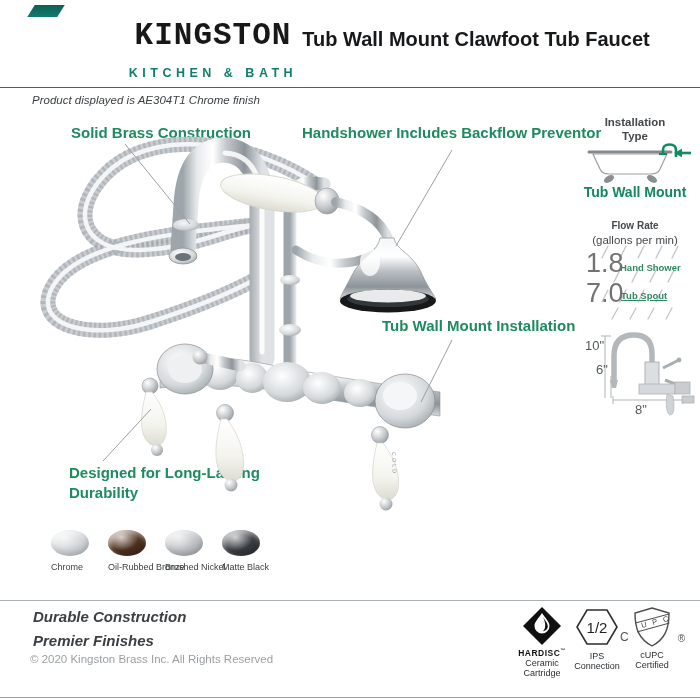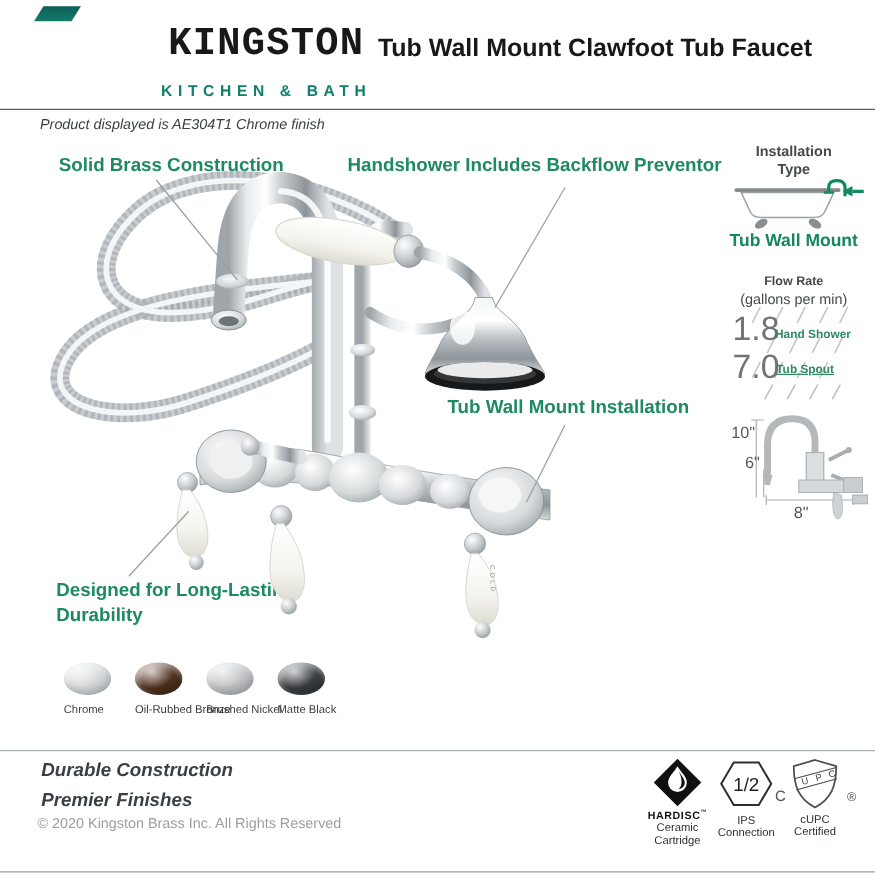--- a/index.html
+++ b/index.html
@@ -6,21 +6,21 @@
   body{width:700px;height:700px;background:#fff;font-family:"Liberation Sans",sans-serif;position:relative;overflow:hidden;}
   .abs{position:absolute;}
   
   .corner-mark{left:31px;top:5px;width:30px;height:12px;transform:skewX(-32deg);background:linear-gradient(180deg,#0d5f56 0%,#147a6b 100%);}
   .brand{left:88px;top:18px;width:250px;text-align:center;font-family:Liberation Mono, monospace;font-weight:bold;font-size:31px;letter-spacing:1px;color:#181818;transform:scaleY(1.02);}
   .tagline{left:88px;top:66px;width:250px;text-align:center;font-size:12.5px;font-weight:600;letter-spacing:4.5px;color:#0f7e6b;}
   .title{right:24px;top:27px;width:400px;text-align:center;font-size:20px;font-weight:bold;color:#17181a;line-height:25px;}
   .header-rule{left:0;top:87px;width:700px;height:0;border-top:1px solid #5b5e60;}
   .note{left:32px;top:94px;font-size:11.5px;font-style:italic;color:#3c4043;}
   
-  .callout{font-size:15px;font-weight:600;color:#1d8a60;}
+  .callout{font-size:15px;font-weight:600;color:#1d8a60;margin-left:24px;}
   
   .side-h{width:130px;left:570px;text-align:center;font-size:11.5px;font-weight:600;color:#44484b;line-height:14px;}
   .green-label{color:#15875e;font-weight:600;}
   .flow-num{font-size:27px;color:#737373;font-weight:400;}
   .flow-sub{font-size:9.5px;color:#2f8a61;font-weight:600;}
   
   .finishes{left:51px;top:530px;display:flex;}
   .finish-col{width:57px;display:flex;flex-direction:column;align-items:flex-start;}
   .swatch{width:38px;height:26px;border-radius:50%;box-shadow:inset -2px -3px 5px rgba(0,0,0,.18), inset 2px 3px 5px rgba(255,255,255,.55);}
   .finish-name{margin-top:6px;font-size:9px;color:#3a3e41;white-space:nowrap;}

